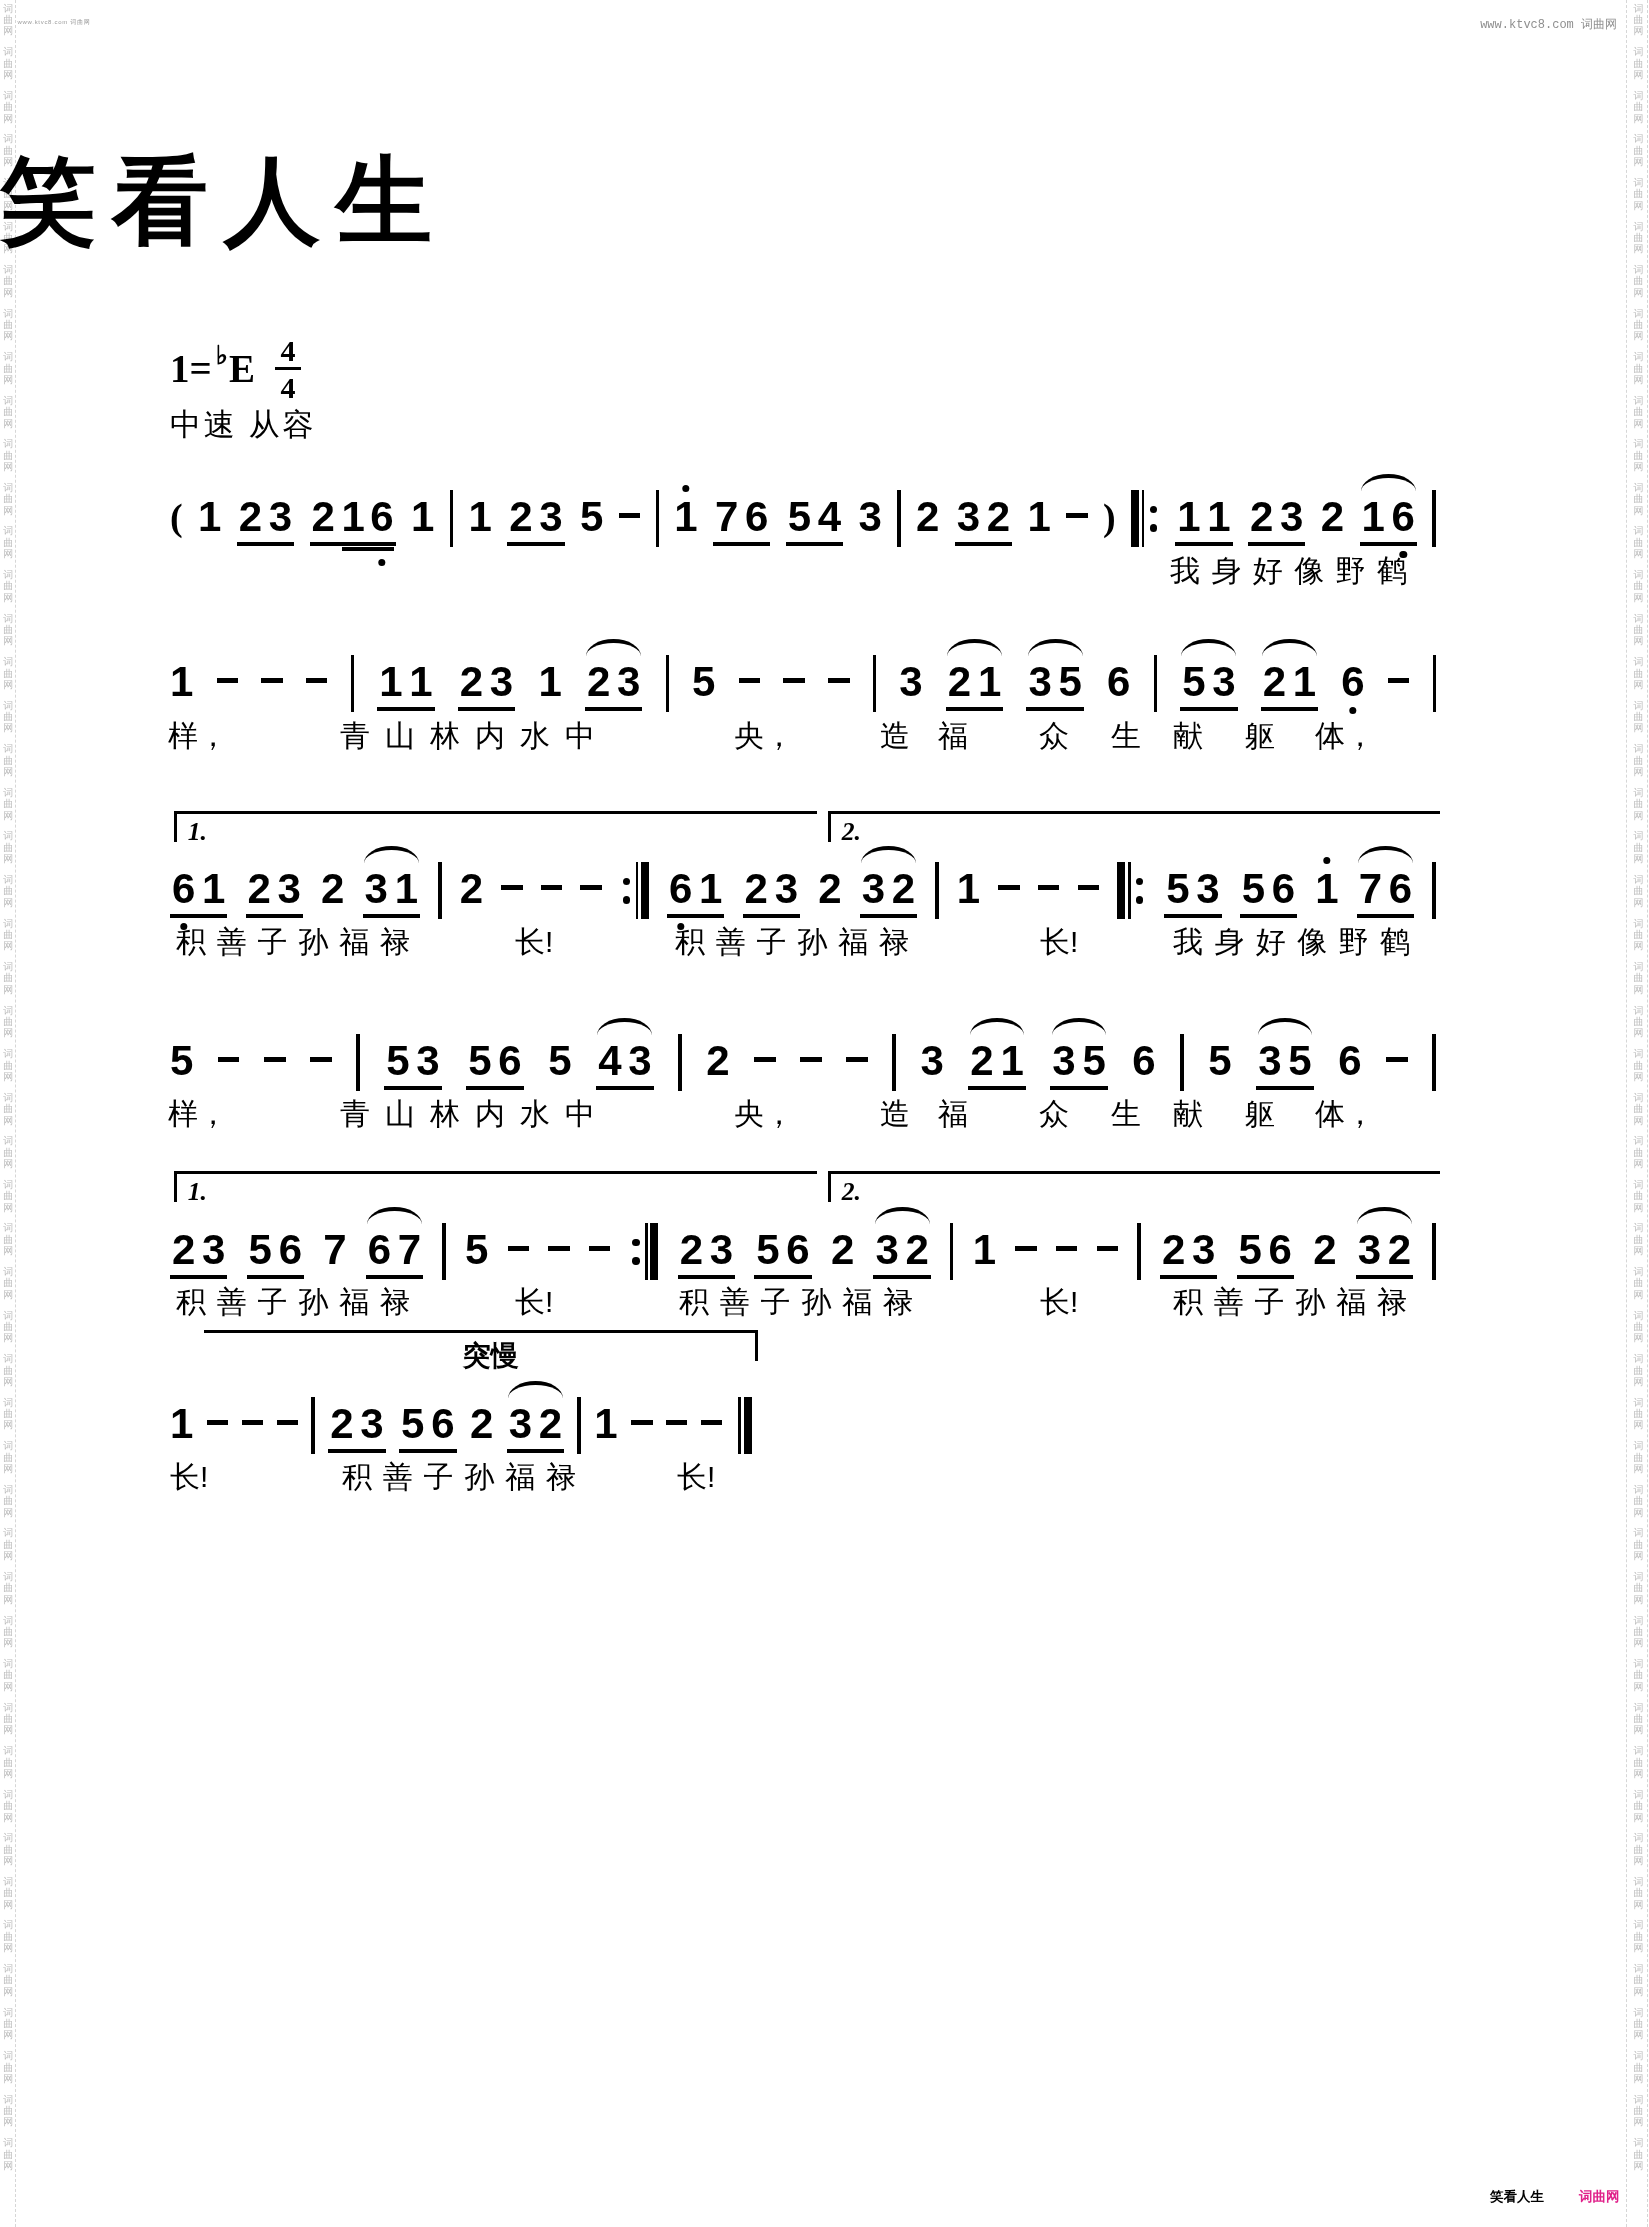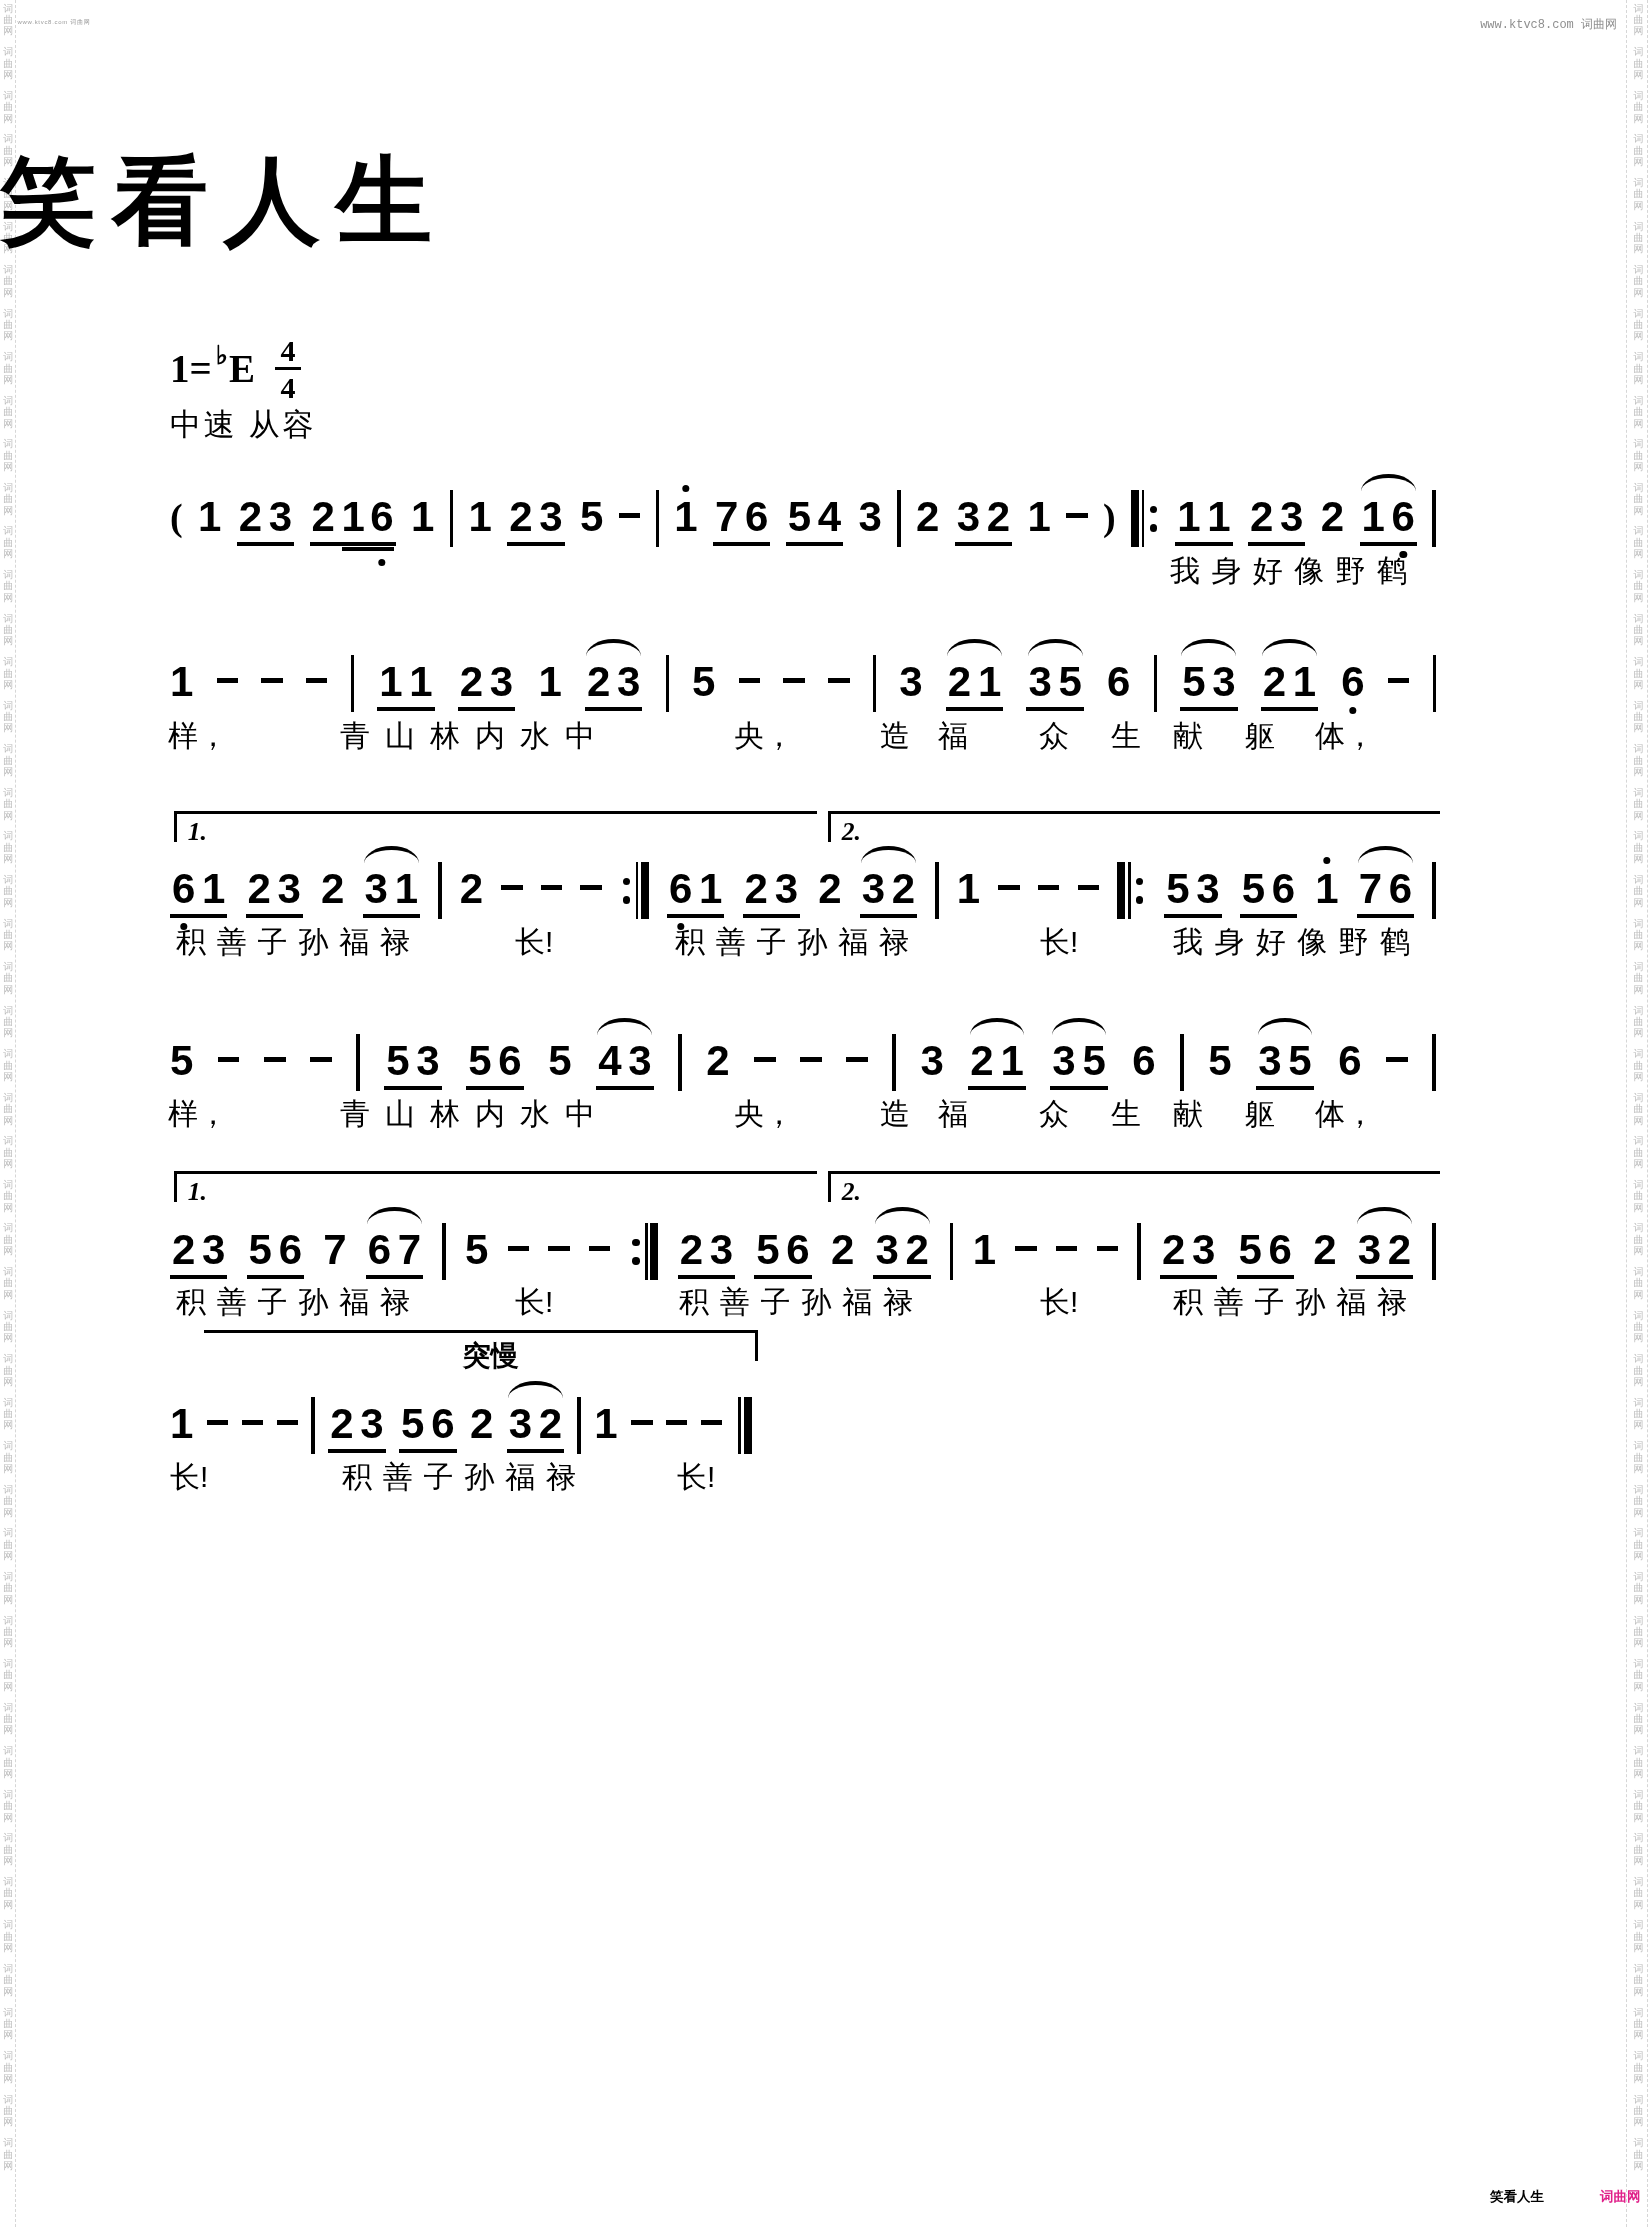--- a/index.html
+++ b/index.html
@@ -70,21 +70,21 @@
   .volta{position:absolute;border-top:3.4px solid #000;height:28px;}
   .volta.vopen{border-left:3.4px solid #000;}
   .volta .vlabel{display:inline-block;margin:2.7px 0 0 10.8px;font-size:25.6px;
                  font-weight:bold;font-style:italic;font-family:"Liberation Serif",serif;}
   .volta.vclose{border-right:3.4px solid #000;}
   .volta.vclose .vlabel{position:absolute;top:1.3px;font-style:normal;font-size:28px;
                         font-family:"DejaVu Sans",sans-serif;}
 
   .footer{position:absolute;left:1490px;top:2188px;font-size:13.5px;font-weight:bold;
           white-space:nowrap;}
-  .footer .brand{margin-left:56px;}
+  .footer .brand{margin-left:35px;}
 </style>
 </head>
 <body>
 
 <div class="page">
 
   <div class="edge-dash" style="left:15px"></div>
   <div class="edge-dash" style="left:1626px"></div>
   <div class="edge-dash" style="left:1647px"></div>
   <div class="wm-col" id="wm-left" style="left:0.7px">

